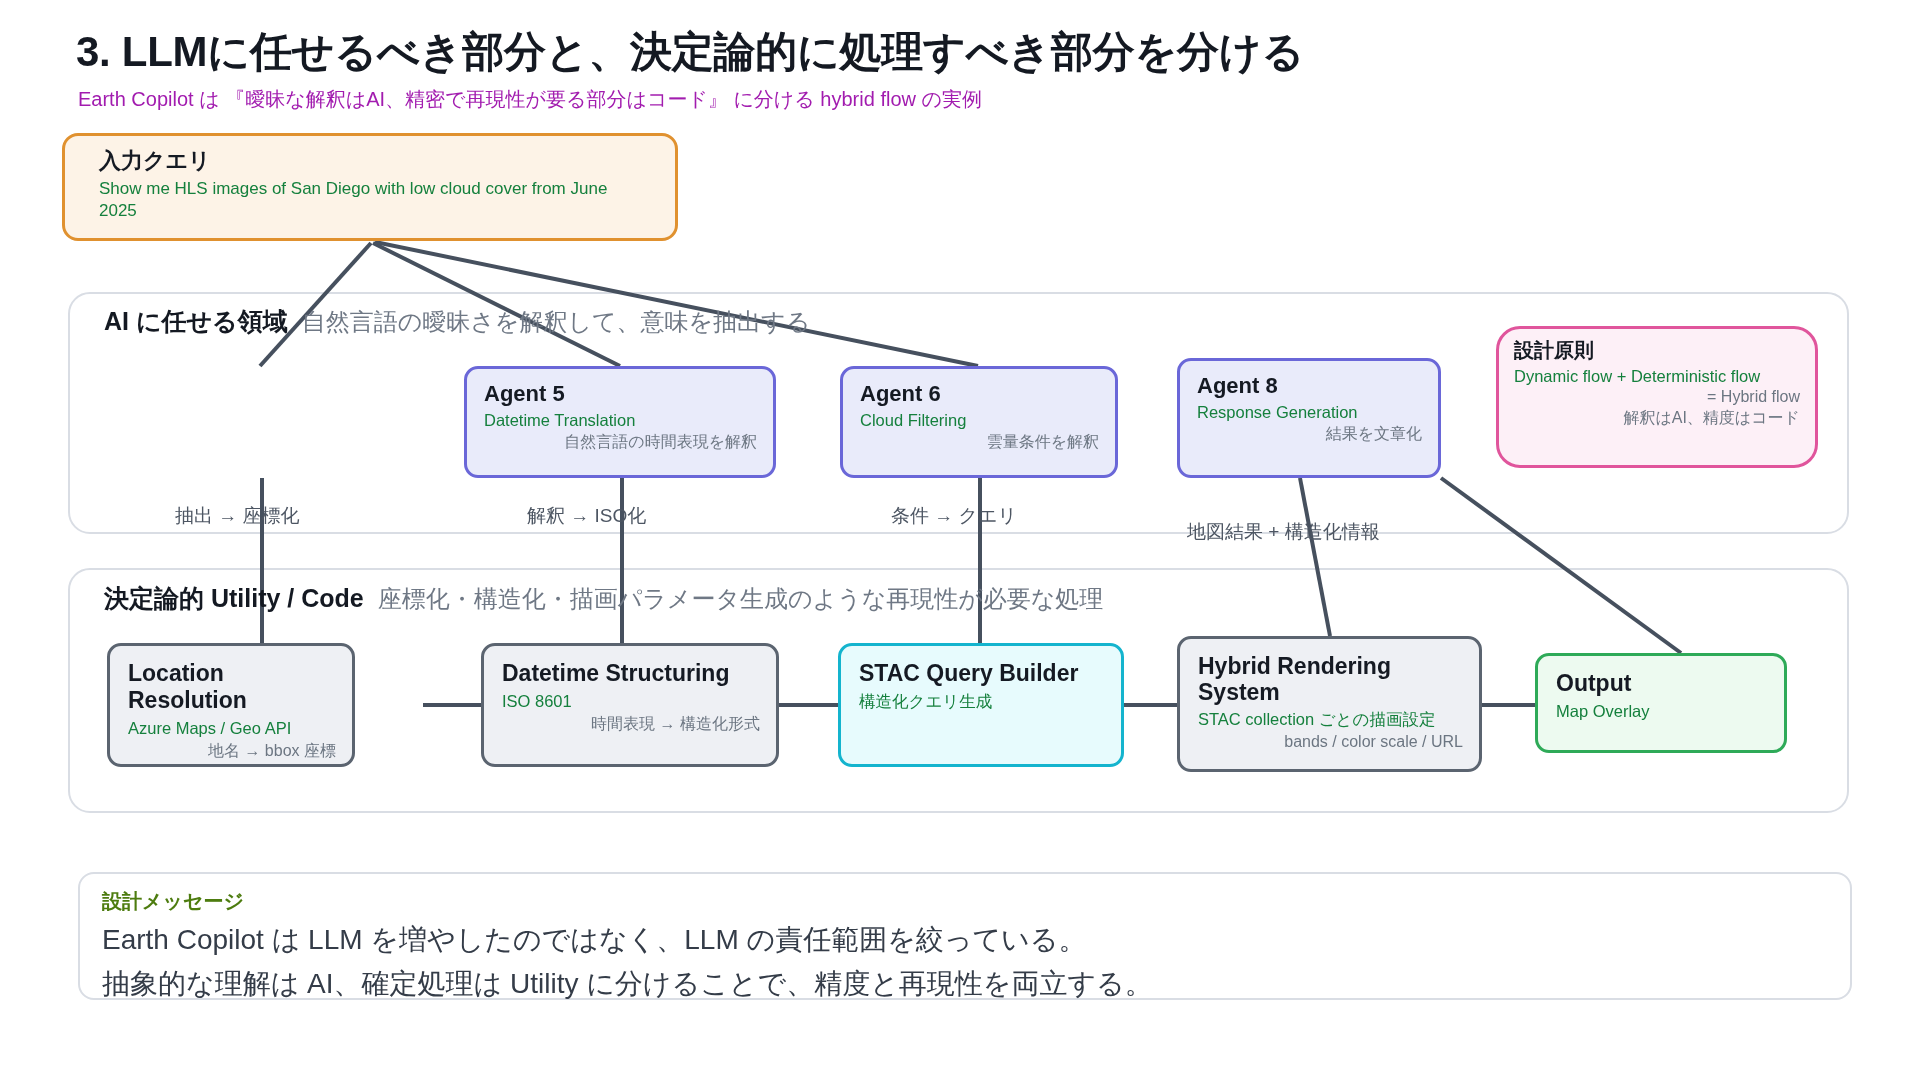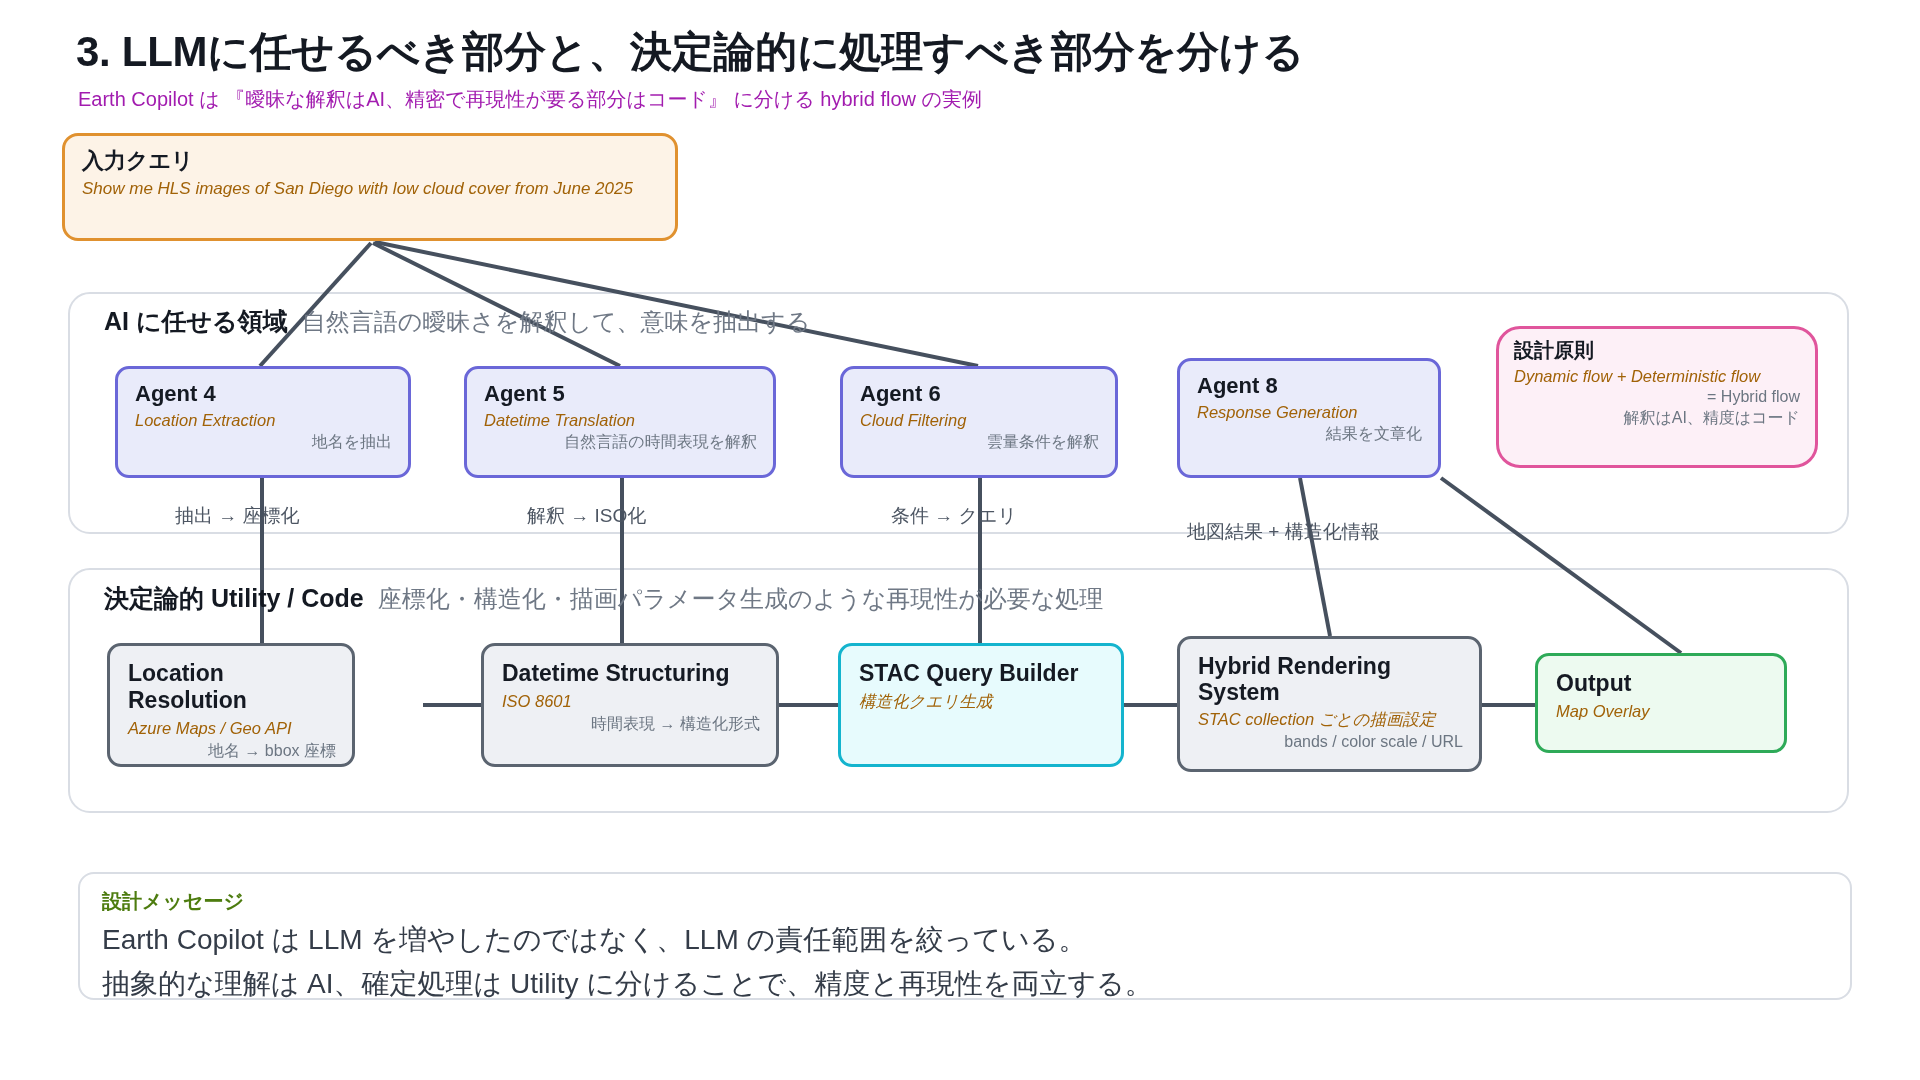--- a/index.html
+++ b/index.html
@@ -69,38 +69,37 @@
     box-sizing: border-box;
     border-radius: 14px;
     z-index: 3;
   }
   .node .n-title {
     font-weight: 700;
     color: #151a23;
     line-height: 1.18;
   }
   .node .n-sub {
-    color: #a16207;
+    color: #15803d;
     line-height: 1.30;
-    font-style: italic;
   }
   .node .n-sub2 {
     color: #6c7682;
     line-height: 1.30;
     text-align: right;
   }
 
   
   #input-query {
     left: 62px;  top: 133px;
     width: 616px; height: 108px;
     background: #fdf3e7;
     border: 3px solid #e0912f;
     border-radius: 16px;
-    padding: 12px 17px;
+    padding: 12px 34px;
   }
   #input-query .n-title { font-size: 22px; }
   #input-query .n-sub { font-size: 17px; margin-top: 4px; max-width: 560px; }
 
   
   .region {
     position: absolute;
     box-sizing: border-box;
     border: 2px solid #d9dde4;
     border-radius: 22px;
@@ -247,25 +246,20 @@
   <div class="node" id="input-query">
     <div class="n-title">入力クエリ</div>
     <div class="n-sub">Show me HLS images of San Diego with low cloud cover from June 2025</div>
   </div>
 
   <div class="region" id="region-ai"></div>
   <div class="region-head" id="region-ai-head">
     <span class="r-title">AI に任せる領域</span><span class="r-sub">自然言語の曖昧さを解釈して、意味を抽出する</span>
   </div>
 
-  <div class="node agent" id="agent4">
-    <div class="n-title">Agent 4</div>
-    <div class="n-sub">Location Extraction</div>
-    <div class="n-sub2">地名を抽出</div>
-  </div>
 
   <div class="node agent" id="agent5">
     <div class="n-title">Agent 5</div>
     <div class="n-sub">Datetime Translation</div>
     <div class="n-sub2">自然言語の時間表現を解釈</div>
   </div>
 
   <div class="node agent" id="agent6">
     <div class="n-title">Agent 6</div>
     <div class="n-sub">Cloud Filtering</div>

